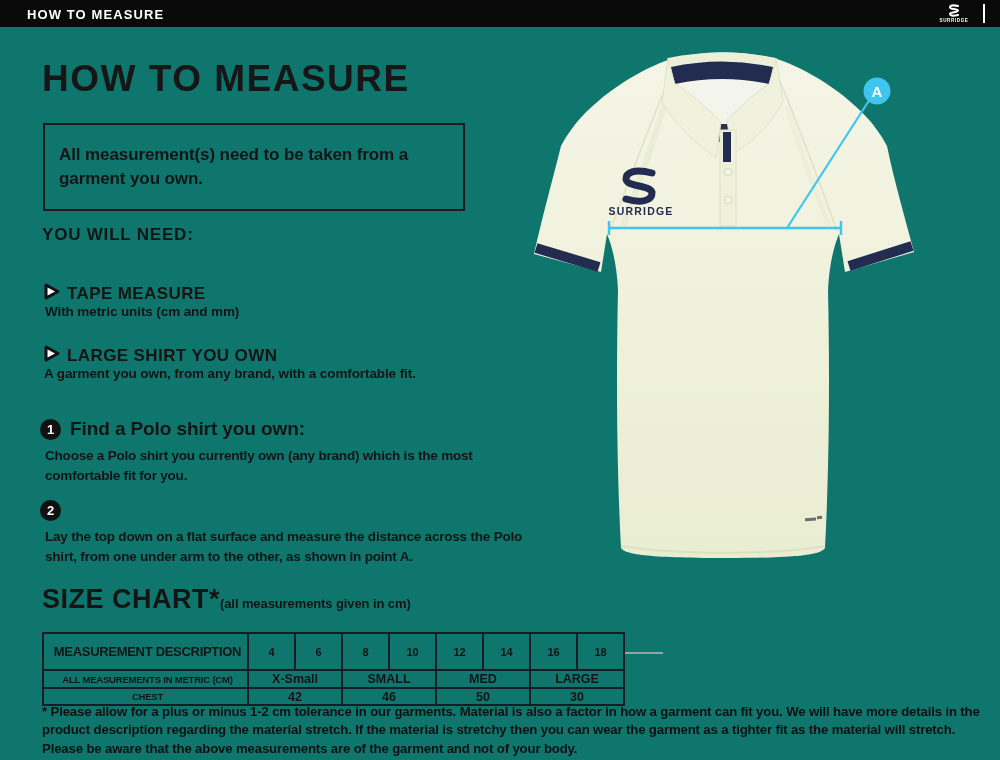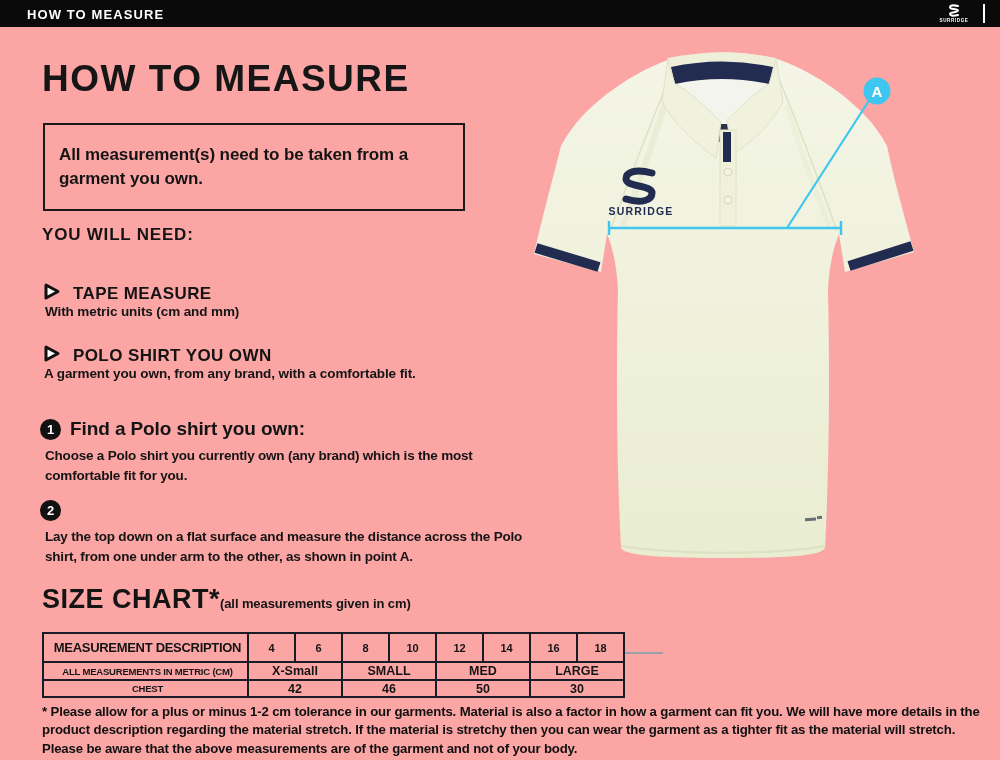--- a/index.html
+++ b/index.html
@@ -1,39 +1,39 @@
 <!DOCTYPE html>
 <html><head>
 <meta charset="utf-8">
 <style>
   * { margin:0; padding:0; box-sizing:border-box; }
   html,body { width:1000px; height:760px; background:#fff; overflow:hidden;
               font-family:"Liberation Sans", sans-serif; color:#141414; }
-  .canvas { position:relative; width:1000px; height:760px; background:#fca5a5; }
+  .canvas { position:relative; width:1000px; height:760px; background:#0f766e; }
 
   
   .topbar { position:absolute; left:0; top:0; width:1000px; height:27px; background:#0a0a0a; }
   .topbar-title { position:absolute; left:27px; top:50%; transform:translateY(-50%);
                   color:#fff; font-size:13px; font-weight:800; letter-spacing:1.1px; }
   .topbar-logo { position:absolute; right:24px; top:1px; width:44px; height:25px;
                  display:flex; flex-direction:column; align-items:center; justify-content:center; }
   .topbar-logo svg { display:block; }
   .topbar-logo .brand-word { color:#fff; font-size:4.6px; font-weight:700; letter-spacing:0.6px; margin-top:1px; }
   .topbar-sep { position:absolute; right:15px; top:4px; width:2px; height:19px; background:#fff; }
 
   
   .h1 { position:absolute; left:42px; top:58px; font-size:37px; font-weight:800;
         letter-spacing:1.5px; color:#161616; }
   .note-box { position:absolute; left:43px; top:123px; width:422px; border:2px solid #1a1a1a;
               padding:18px 14px; }
   .note-box p { font-size:17px; font-weight:700; line-height:1.42; letter-spacing:-0.1px; }
 
   .h2-need { position:absolute; left:42px; top:225px; font-size:17px; font-weight:800; letter-spacing:0.8px; }
 
-  .need-item { position:absolute; display:flex; align-items:center; gap:12px; }
+  .need-item { position:absolute; display:flex; align-items:center; gap:6px; }
   .need-item .tri { flex:0 0 auto; display:block; }
   .need-label { font-size:17px; font-weight:800; letter-spacing:0.4px; }
   .need-desc { position:absolute; font-size:13.5px; font-weight:700; letter-spacing:-0.1px; }
   #need1 { left:43px; top:282px; } #need1desc { left:45px; top:304px; }
   #need2 { left:43px; top:344px; } #need2desc { left:44px; top:366px; }
 
   .step-head { position:absolute; display:flex; align-items:center; gap:9px; }
   .step-num { width:21px; height:21px; border-radius:50%; background:#111; color:#fff;
               font-size:13px; font-weight:800; display:flex; align-items:center; justify-content:center; }
   .step-title { font-size:19px; font-weight:700; letter-spacing:-0.1px; }
@@ -45,21 +45,21 @@
   .sizechart-head { position:absolute; left:42px; top:584px; display:flex; align-items:baseline; }
   .sizechart-head h2 { font-size:27px; font-weight:800; letter-spacing:0.5px; }
   .sizechart-head .sub { font-size:13px; font-weight:700; letter-spacing:-0.1px; }
 
   table.sizes { position:absolute; left:42px; top:632px; border-collapse:collapse;
                 table-layout:fixed; }
   table.sizes td { border:2px solid #171c26; text-align:center; vertical-align:middle;
                    overflow:hidden; white-space:nowrap; }
   td.c-desc { width:205px; text-align:left; padding-left:4px; }
   td.c-sz  { width:47px; }
-  tr.r1 td { height:29px; }
+  tr.r1 td { height:37px; }
   tr.r2 td { height:18px; }
   tr.r3 td { height:17px; }
   .t-big   { font-size:13px;  font-weight:800; letter-spacing:-0.3px; }
   .t-num   { font-size:11px;  font-weight:800; }
   .t-small { font-size:9.5px; font-weight:800; letter-spacing:-0.2px; }
   .t-grp   { font-size:12.5px;font-weight:800; }
   .table-tail-line { position:absolute; left:625px; top:652px; width:38px; height:2px; background:#97a0ab; }
 
   .footnote { position:absolute; left:42px; top:703px; width:950px; font-size:13.2px;
               font-weight:700; line-height:1.4; letter-spacing:-0.15px; color:#101010; }
@@ -102,21 +102,21 @@
     <span class="need-label">TAPE MEASURE</span>
   </div>
   <div class="need-desc" id="need1desc">With metric units (cm and mm)</div>
 
   <div class="need-item" id="need2">
     <span class="tri">
       <svg width="18" height="19" viewBox="0 0 18 19">
         <polygon points="3,3 15,9.5 3,16" fill="#fff" stroke="#111" stroke-width="3" stroke-linejoin="round"></polygon>
       </svg>
     </span>
-    <span class="need-label">POLO SHIRT YOU OWN</span>
+    <span class="need-label">LARGE SHIRT YOU OWN</span>
   </div>
   <div class="need-desc" id="need2desc">A garment you own, from any brand, with a comfortable fit.</div>
 
   <div class="step-head" id="step1">
     <span class="step-num">1</span>
     <span class="step-title">Find a Polo shirt you own:</span>
   </div>
   <div class="step-body" id="step1body">Choose a Polo shirt you currently own (any brand) which is the most comfortable fit for you.</div>
 
   <div class="step-head" id="step2">

